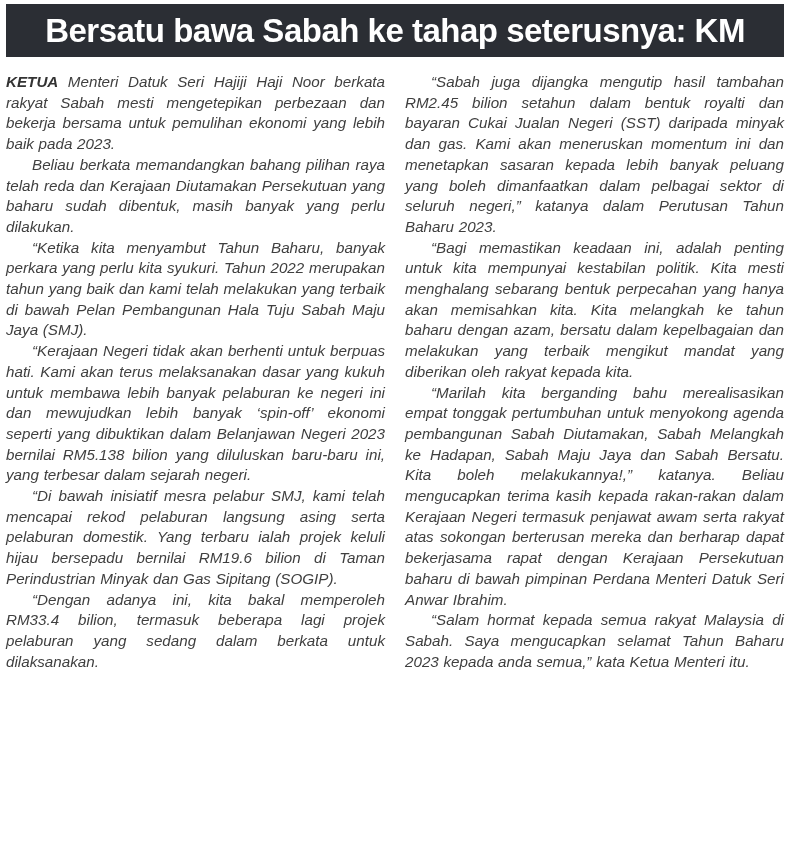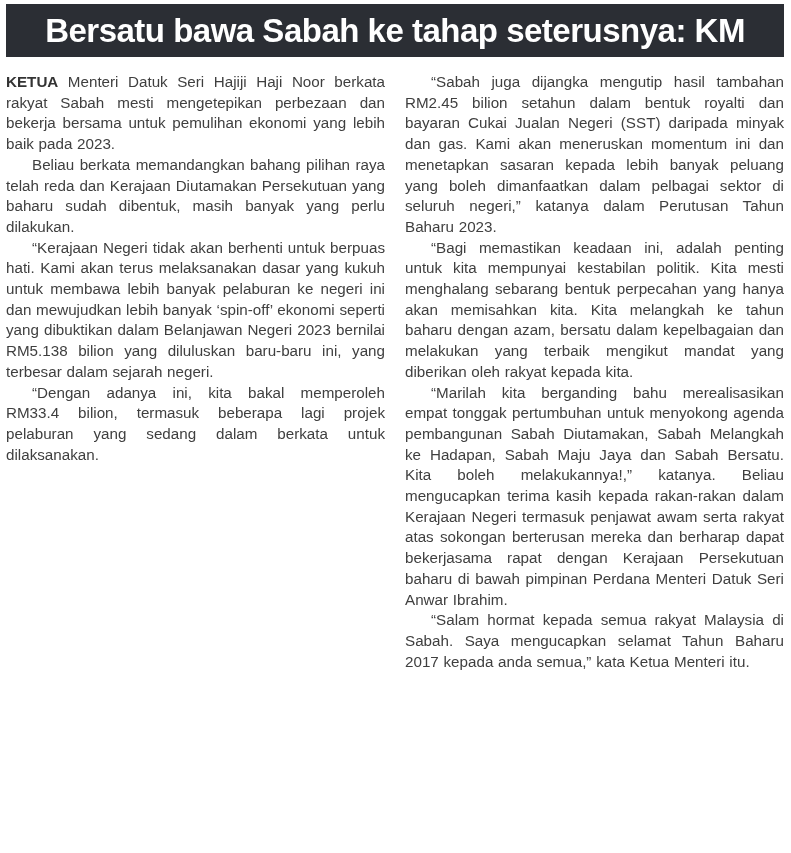--- a/index.html
+++ b/index.html
@@ -40,20 +40,21 @@
     top: 72px;
     left: 6px;
     right: 7px;
     bottom: 0;
     display: flex;
     gap: 20px;
   }
   .col {
     flex: 1 1 0;
     min-width: 0;
+    font-style: italic;
   }
   .col p {
     margin: 0;
     color: #3f3f3f;
     font-size: 15.2px;
     line-height: 20.7px;
     text-align: justify;
     text-indent: 26px;
     hyphens: none;
     -webkit-hyphens: none;
@@ -73,25 +74,27 @@
 
   <div class="banner">
     <h1>Bersatu bawa Sabah ke tahap seterusnya: KM</h1>
   </div>
 
   <div class="columns">
 
     <div class="col">
       <p class="lead"><strong>KETUA</strong><span> Menteri Datuk Seri Hajiji Haji Noor berkata rakyat Sabah mesti mengetepikan perbezaan dan bekerja bersama untuk pemulihan ekonomi yang lebih baik pada 2023.</span></p>
       <p>Beliau berkata memandangkan bahang pilihan raya telah reda dan Kerajaan Diutamakan Persekutuan yang baharu sudah dibentuk, masih banyak yang perlu dilakukan.</p>
+      <p>“Ketika kita menyambut Tahun Baharu, banyak perkara yang perlu kita syukuri. Tahun 2022 merupakan tahun yang baik dan kami telah melakukan yang terbaik di bawah Pelan Pembangunan Hala Tuju Sabah Maju Jaya (SMJ).</p>
       <p>“Kerajaan Negeri tidak akan berhenti untuk berpuas hati. Kami akan terus melaksanakan dasar yang kukuh untuk membawa lebih banyak pelaburan ke negeri ini dan mewujudkan lebih banyak ‘spin-off’ ekonomi seperti yang dibuktikan dalam Belanjawan Negeri 2023 bernilai RM5.138 bilion yang diluluskan baru-baru ini, yang terbesar dalam sejarah negeri.</p>
+      <p>“Di bawah inisiatif mesra pelabur SMJ, kami telah mencapai rekod pelaburan langsung asing serta pelaburan domestik. Yang terbaru ialah projek keluli hijau bersepadu bernilai RM19.6 bilion di Taman Perindustrian Minyak dan Gas Sipitang (SOGIP).</p>
       <p>“Dengan adanya ini, kita bakal memperoleh RM33.4 bilion, termasuk beberapa lagi projek pelaburan yang sedang dalam berkata untuk dilaksanakan.</p>
     </div>
 
     <div class="col">
       <p>“Sabah juga dijangka mengutip hasil tambahan RM2.45 bilion setahun dalam bentuk royalti dan bayaran Cukai Jualan Negeri (SST) daripada minyak dan gas. Kami akan meneruskan momentum ini dan menetapkan sasaran kepada lebih banyak peluang yang boleh dimanfaatkan dalam pelbagai sektor di seluruh negeri,” katanya dalam Perutusan Tahun Baharu 2023.</p>
       <p>“Bagi memastikan keadaan ini, adalah penting untuk kita mempunyai kestabilan politik. Kita mesti menghalang sebarang bentuk perpecahan yang hanya akan memisahkan kita. Kita melangkah ke tahun baharu dengan azam, bersatu dalam kepelbagaian dan melakukan yang terbaik mengikut mandat yang diberikan oleh rakyat kepada kita.</p>
       <p>“Marilah kita berganding bahu merealisasikan empat tonggak pertumbuhan untuk menyokong agenda pembangunan Sabah Diutamakan, Sabah Melangkah ke Hadapan, Sabah Maju Jaya dan Sabah Bersatu. Kita boleh melakukannya!,” katanya. Beliau mengucapkan terima kasih kepada rakan-rakan dalam Kerajaan Negeri termasuk penjawat awam serta rakyat atas sokongan berterusan mereka dan berharap dapat bekerjasama rapat dengan Kerajaan Persekutuan baharu di bawah pimpinan Perdana Menteri Datuk Seri Anwar Ibrahim.</p>
-      <p>“Salam hormat kepada semua rakyat Malaysia di Sabah. Saya mengucapkan selamat Tahun Baharu 2017 kepada anda semua,” kata Ketua Menteri itu.</p>
+      <p>“Salam hormat kepada semua rakyat Malaysia di Sabah. Saya mengucapkan selamat Tahun Baharu 2023 kepada anda semua,” kata Ketua Menteri itu.</p>
     </div>
 
   </div>
 </div>
 
 </body></html>

